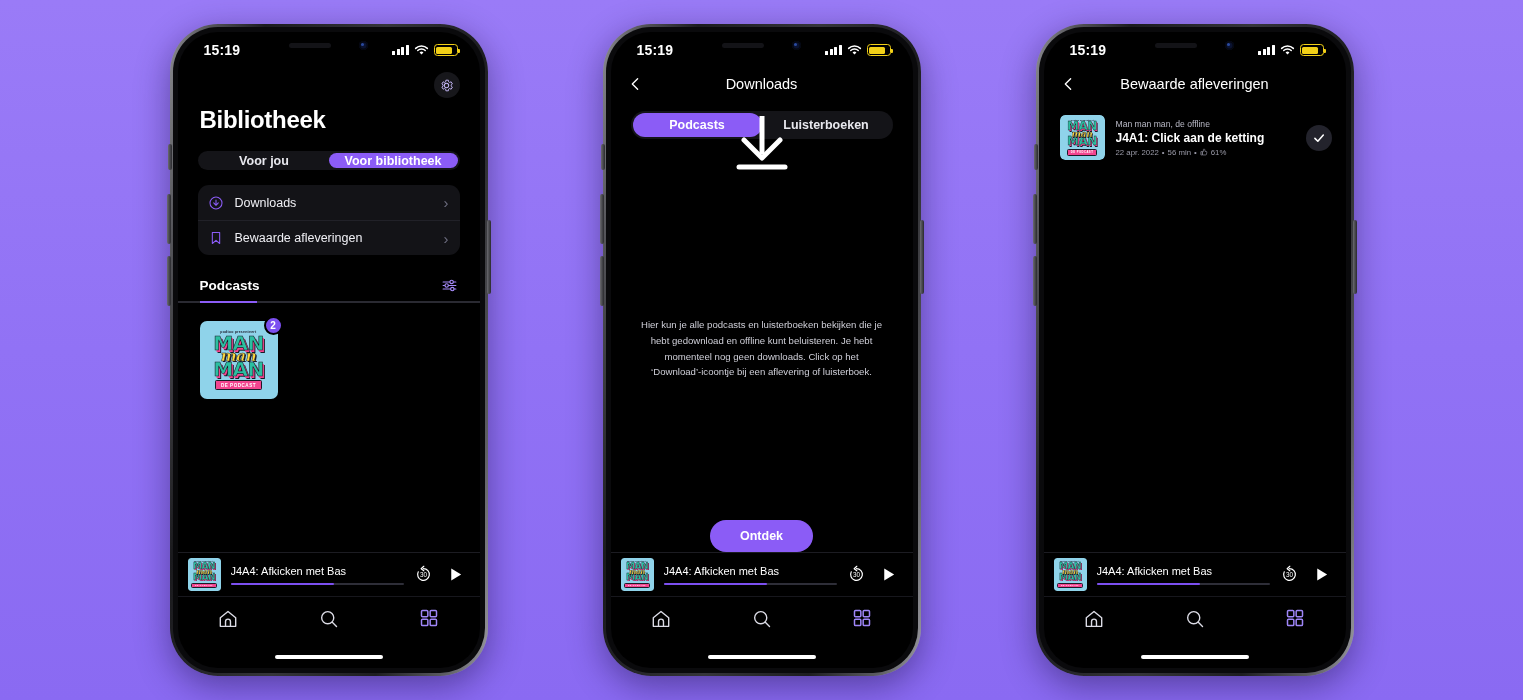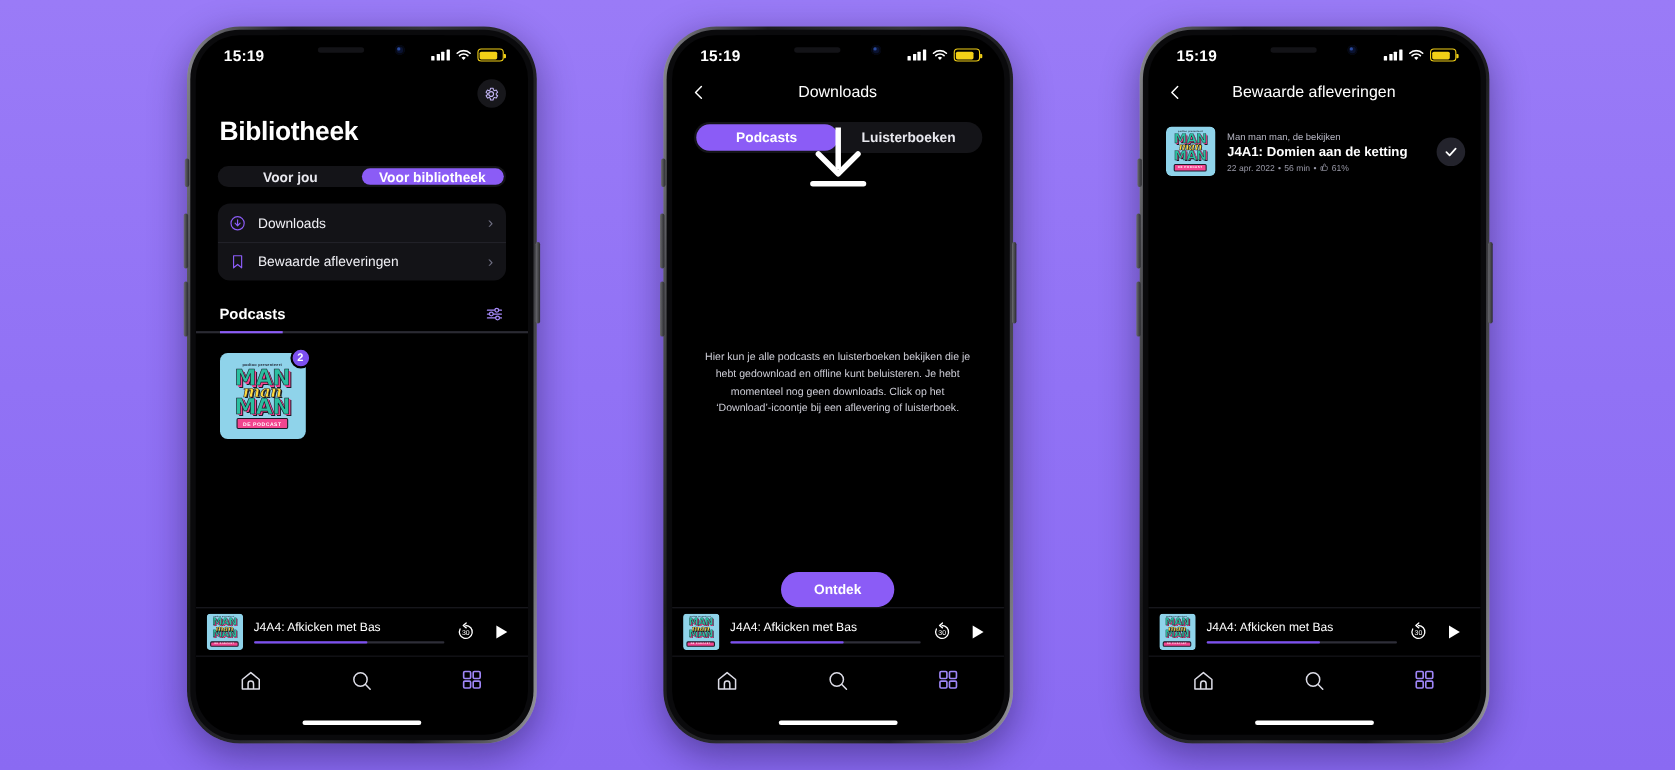--- a/index.html
+++ b/index.html
@@ -470,22 +470,22 @@
             <div class="art">
               <div class="cover" style="border-radius:5px">
                 <span class="pre" style="font-size:1.9px">podtoo presenteert</span>
                 <span class="m1" style="font-size:12px;text-shadow:.9px .9px 0 #f2458f,1.5px 1.5px 0 #1b1b28;-webkit-text-stroke:.35px #1b1b28">MAN</span>
                 <span class="m2" style="font-size:9px;text-shadow:.7px .7px 0 #1b1b28;-webkit-text-stroke:.3px #1b1b28">man</span>
                 <span class="m3" style="font-size:12px;text-shadow:.9px .9px 0 #f2458f,1.5px 1.5px 0 #1b1b28;-webkit-text-stroke:.35px #1b1b28">MAN</span>
                 <span class="ban" style="font-size:2.7px;padding:1px 3px;margin-top:2px;border-width:.5px">DE PODCAST</span>
               </div>
             </div>
             <div class="info">
-              <div class="show">Man man man, de bekijken</div>
-              <div class="name">J4A1: Domien aan de ketting</div>
+              <div class="show">Man man man, de offline</div>
+              <div class="name">J4A1: Click aan de ketting</div>
               <div class="meta">
                 <span>22 apr. 2022</span>
                 <span>•</span>
                 <span>56 min</span>
                 <span>•</span>
                 <svg width="8" height="8" viewBox="0 0 24 24">
                   <path d="M7 10.5h3.2V4.8a1.9 1.9 0 0 1 3.7-.6l1.8 6.3h3.1a1.7 1.7 0 0 1 1.7 2l-1.3 7a1.7 1.7 0 0 1-1.7 1.4H7Z" stroke="#9a9aa8" stroke-width="1.9" fill="none" stroke-linejoin="round"></path>
                   <rect x="2.4" y="10.5" width="4.6" height="10.4" rx="1" stroke="#9a9aa8" stroke-width="1.9" fill="none"></rect>
                 </svg>
                 <span>61%</span>

